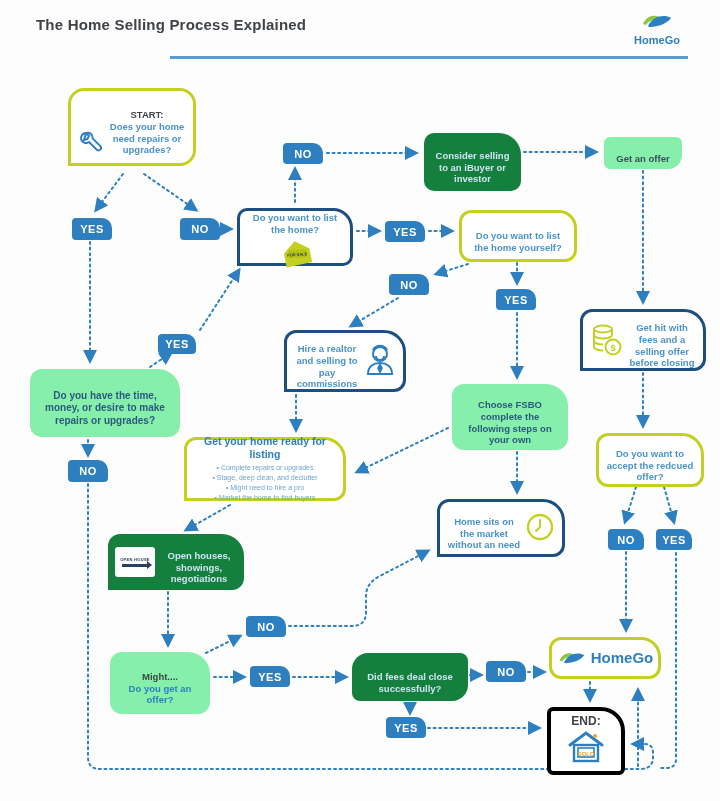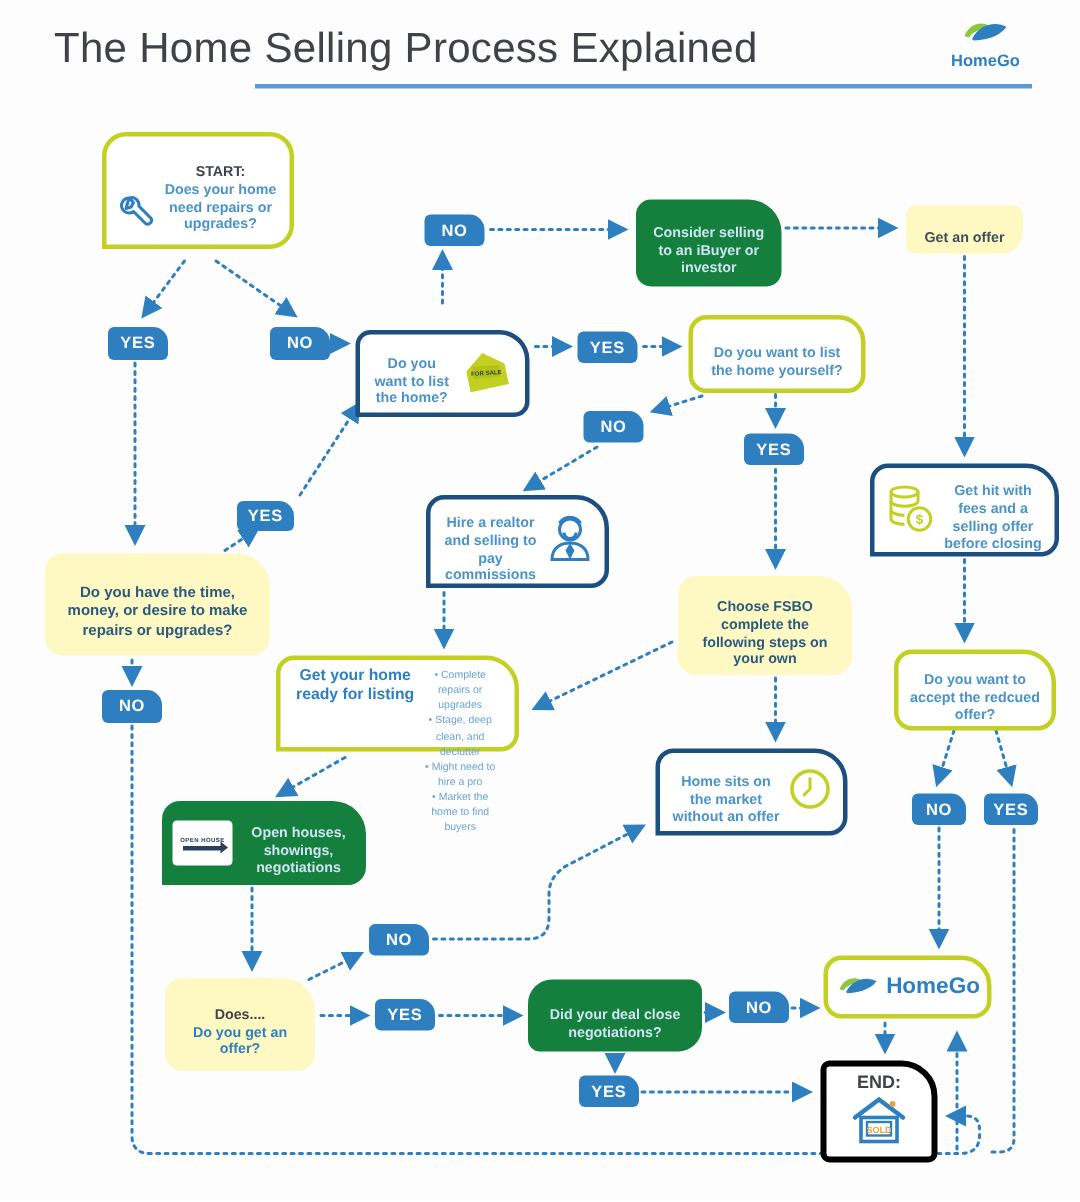--- a/index.html
+++ b/index.html
@@ -1,45 +1,45 @@
 <!DOCTYPE html>
 <html><head>
 <meta charset="utf-8">
 <style>
   html,body{margin:0;padding:0;background:#ffffff;}
   body{font-family:"Liberation Sans", sans-serif;}
   #canvas{position:relative;width:720px;height:801px;background:#fdfdfd;overflow:hidden;}
 
   
-  .hdr-title{position:absolute;left:36px;top:16px;margin:0;font-size:28px;font-weight:normal;color:#3f4347;letter-spacing:.2px;}
+  .hdr-title{position:absolute;left:36px;top:16px;margin:0;font-size:15px;font-weight:bold;color:#3f4347;letter-spacing:.2px;}
   .hdr-rule{position:absolute;left:170px;top:56px;width:518px;height:3px;background:#5b9bd5;}
   .hdr-logo{position:absolute;left:622px;top:10px;width:70px;text-align:center;}
   .hdr-logo .brand, .homego-brand{color:#2e7fc0;font-weight:bold;}
 
   
   #conn{position:absolute;left:0;top:0;z-index:1;}
   .conn{fill:none;stroke:#2e7fc0;stroke-width:2;stroke-dasharray:2 3.6;stroke-linecap:round;}
 
   
   .node{position:absolute;z-index:2;box-sizing:border-box;display:flex;align-items:center;justify-content:center;
         text-align:center;padding:5px 7px;font-size:9.5px;line-height:1.25;font-weight:bold;}
   .stroke-navy{background:#ffffff;border:3px solid #1d4e80;color:#4a93c9;}
   .stroke-lime{background:#ffffff;border:3px solid #c3d021;color:#4a93c9;}
   .fill-navy{background:#15803d;color:#cfe3f5;}
-  .fill-lime{background:#fef9c3;color:#2b5a7e;}
+  .fill-lime{background:#86efac;color:#2b5a7e;}
   .kicker{display:block;color:#3f4347;font-weight:bold;}
   .node .txt{display:block;margin-top:11px;}
 
   
   .badge{position:absolute;z-index:3;box-sizing:border-box;display:flex;align-items:center;justify-content:center;
          background:#2e7fc0;color:#ffffff;font-size:11px;font-weight:bold;letter-spacing:.5px;
          border-radius:4px 10px 4px 4px;}
 
   
-  .listing{flex-direction:row;align-items:stretch;text-align:center;padding:4px 8px;}
+  .listing{flex-direction:column;align-items:stretch;text-align:center;padding:4px 8px;}
   .listing .lt{color:#2e7fc0;font-size:10.5px;font-weight:bold;}
   .listing ul{margin:2px 0 0;padding:0;list-style:none;color:#6aa5d0;font-size:7px;font-weight:normal;line-height:1.45;}
 
   
   .oh-sign{width:40px;height:30px;background:#ffffff;border-radius:3px;display:flex;flex-direction:column;
            align-items:center;justify-content:center;gap:2px;flex:none;margin-right:6px;}
   .oh-sign .oh-txt{font-size:4px;color:#27415e;font-weight:bold;letter-spacing:.3px;}
   .oh-arrow{width:26px;height:3px;background:#27415e;position:relative;}
   .oh-arrow:after{content:"";position:absolute;right:-4px;top:-3px;border-left:5px solid #27415e;
                   border-top:4.5px solid transparent;border-bottom:4.5px solid transparent;}
@@ -116,21 +116,21 @@
 
   <div class="node stroke-lime" style="left:68px;top:88px;width:128px;height:78px;border-radius:16px 16px 16px 0;">
     <span class="icon" style="margin-right:4px;align-self:flex-end;">
       <svg width="26" height="26" viewBox="0 0 26 26">
         <path d="M8,4 a5,5 0 1 0 3,9 l8,8 a2.6,2.6 0 0 0 3.6,-3.6 l-8,-8 a5,5 0 0 0 -6.6,-5.4 l3,3 -1.6,3 -3.4,1 z" fill="none" stroke="#2e7fc0" stroke-width="2" stroke-linejoin="round"></path>
       </svg>
     </span>
     <span class="txt"><span class="kicker">START:</span><span>Does your home need repairs or upgrades?</span></span>
   </div>
 
-  <div class="node stroke-navy" style="left:237px;top:220px;width:116px;height:58px;border-radius:10px 20px 10px 0;">
+  <div class="node stroke-navy" style="left:237px;top:208px;width:116px;height:58px;border-radius:10px 20px 10px 0;flex-direction:column;">
     <span class="txt">Do you want to list the home?</span>
     <span class="icon" style="margin-left:3px;">
       <svg width="38" height="34" viewBox="0 0 38 34">
         <g transform="rotate(-12 19 17)">
           <path d="M6,15 L19,5 L32,15 L32,29 L6,29 Z" fill="#c3d021"></path>
           <rect x="10" y="14" width="18" height="8" fill="#b4c115" transform="rotate(8 19 18)"></rect>
           <text x="19" y="20" transform="rotate(8 19 18)" font-size="4" font-weight="bold" fill="#27415e" text-anchor="middle">FOR SALE</text>
         </g>
       </svg>
     </span>
@@ -203,35 +203,35 @@
       <span class="oh-arrow"></span>
     </span>
     <span class="txt">Open houses, showings, negotiations</span>
   </div>
 
   <div class="node stroke-lime" style="left:596px;top:433px;width:108px;height:54px;border-radius:12px 22px 12px 12px;">
     <span class="txt">Do you want to accept the redcued offer?</span>
   </div>
 
   <div class="node stroke-navy" style="left:437px;top:499px;width:128px;height:58px;border-radius:12px 22px 12px 0;">
-    <span class="txt">Home sits on the market without an offer</span>
+    <span class="txt">Home sits on the market without an need</span>
     <span class="icon" style="margin-left:4px;">
       <svg width="30" height="30" viewBox="0 0 30 30">
         <circle cx="15" cy="15" r="12" fill="none" stroke="#c3d021" stroke-width="2.4"></circle>
         <path d="M15,8 V15 L11,19" fill="none" stroke="#c3d021" stroke-width="2" stroke-linecap="round"></path>
       </svg>
     </span>
   </div>
 
   <div class="node fill-lime" style="left:110px;top:652px;width:100px;height:62px;border-radius:12px 22px 12px 12px;">
-    <span class="txt"><span class="kicker">Does....</span><span style="color:#2e7fc0;">Do you get an offer?</span></span>
+    <span class="txt"><span class="kicker">Might....</span><span style="color:#2e7fc0;">Do you get an offer?</span></span>
   </div>
 
   <div class="node fill-navy" style="left:352px;top:653px;width:116px;height:48px;border-radius:16px 8px 16px 8px;">
-    <span class="txt">Did your deal close negotiations?</span>
+    <span class="txt">Did fees deal close successfully?</span>
   </div>
 
   <div class="node stroke-lime" style="left:549px;top:637px;width:112px;height:42px;border-radius:12px 20px 12px 12px;">
     <span class="icon" style="margin-right:4px;">
       <svg width="30" height="18" viewBox="0 0 34 20">
         <path d="M3,14 C6,6 14,4 19,7 C14,10 8,11 6,15 Z" fill="#8dc63f"></path>
         <path d="M8,16 C13,6 24,4 31,8 C26,15 15,17 9,17 Z" fill="#2e7fc0"></path>
       </svg>
     </span>
     <span class="homego-brand" style="font-size:15px;">HomeGo</span>

